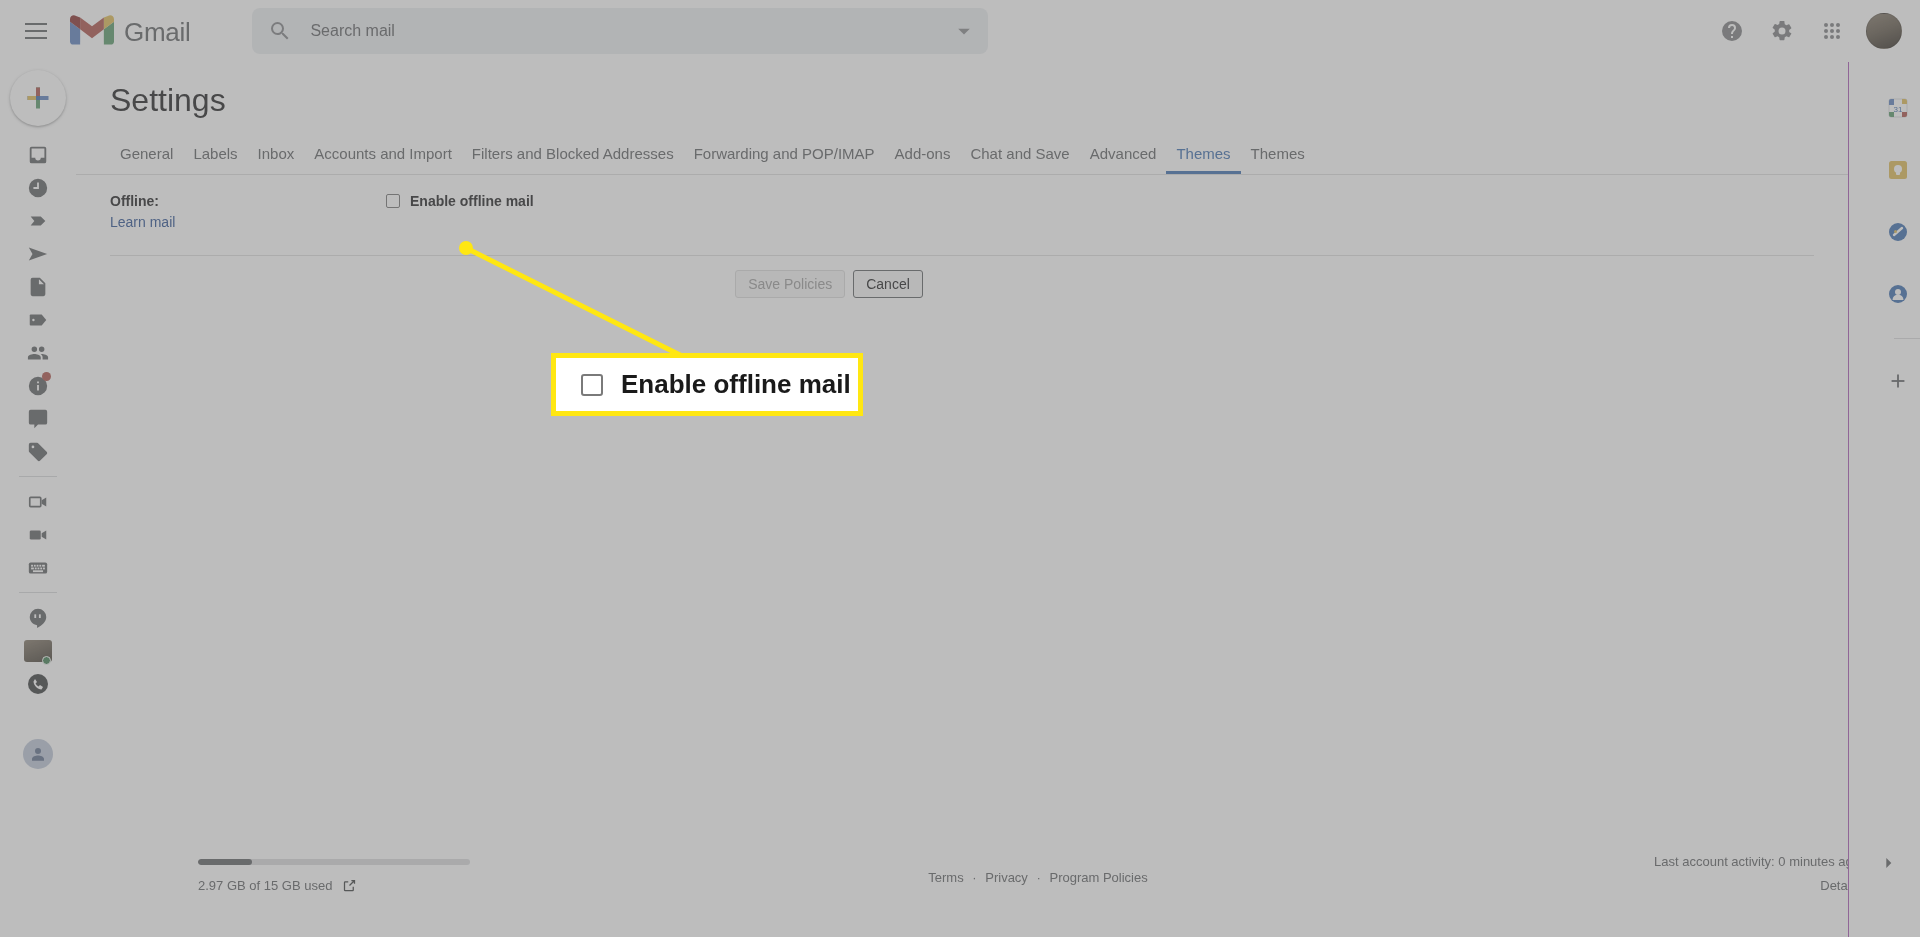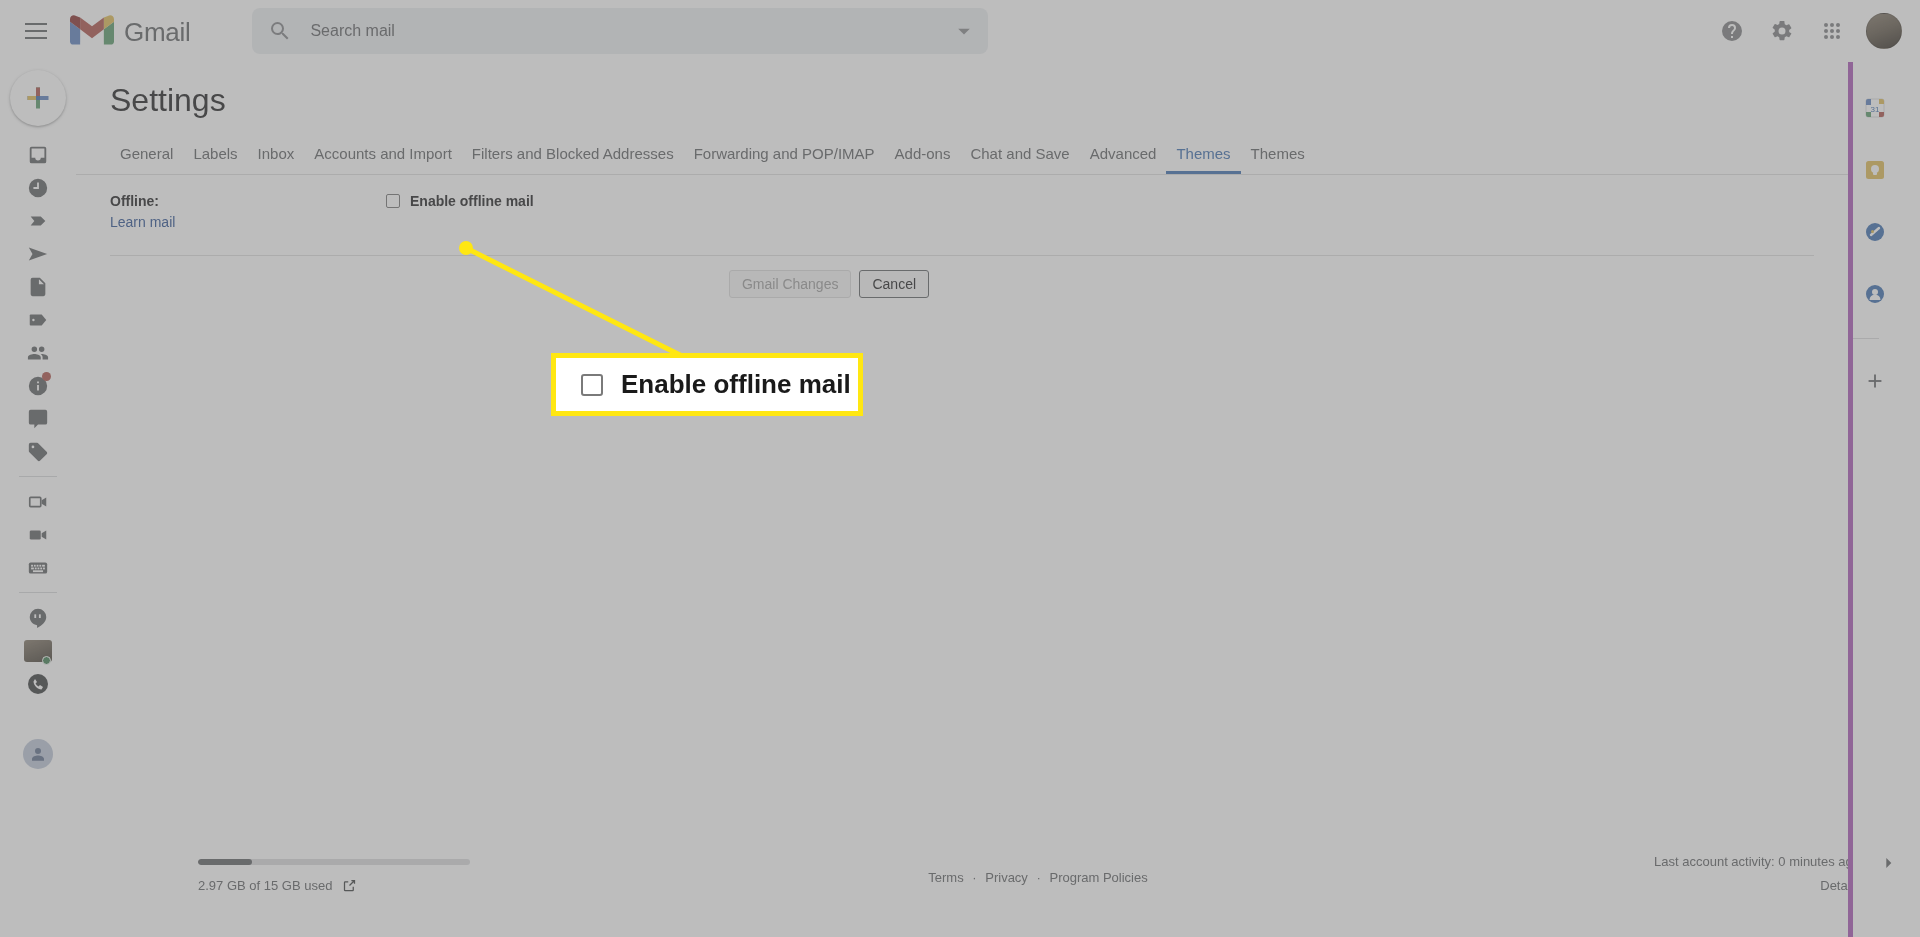--- a/index.html
+++ b/index.html
@@ -227,22 +227,22 @@
     position: absolute; right: 64px; bottom: 44px;
     text-align: right; font-size: 13px; color: #5f6368;
   }
   .activity-details { margin-top: 9px; cursor: pointer; }
 
   
   .right-rail {
     position: absolute; top: 62px; right: 0;
     width: 72px; height: 875px;
     background: #ffffff;
-    border-left: 5px solid #d946ef;
-    display: flex; flex-direction: column; align-items: flex-start;
+    border-left: 1px solid #d946ef;
+    display: flex; flex-direction: column; align-items: flex-end;
     padding-top: 24px;
     z-index: 15;
   }
   .rr-icon {
     width: 44px; height: 44px; margin-bottom: 18px;
     display: flex; align-items: center; justify-content: center;
     cursor: pointer;
   }
   .rr-divider { width: 26px; height: 1px; background: #dadce0; margin: 4px 0 20px 0; }
   .rr-expand {
@@ -468,21 +468,21 @@
         </div>
         <div class="checkbox-col">
           <div class="cbox"></div>
           <span class="cbox-label">Enable offline mail</span>
         </div>
       </div>
 
       <div class="divider-line"></div>
 
       <div class="btn-row">
-        <button class="btn btn-disabled" disabled="">Gmail Changes</button>
+        <button class="btn btn-disabled" disabled="">Save Policies</button>
         <button class="btn btn-normal">Cancel</button>
       </div>
     </div>
 
     <div class="footer">
       <div class="storage">
         <div class="storage-bar">
           <div class="storage-fill" id="storage-fill" style="width: 19.8%;"></div>
         </div>
         <div class="storage-text">

